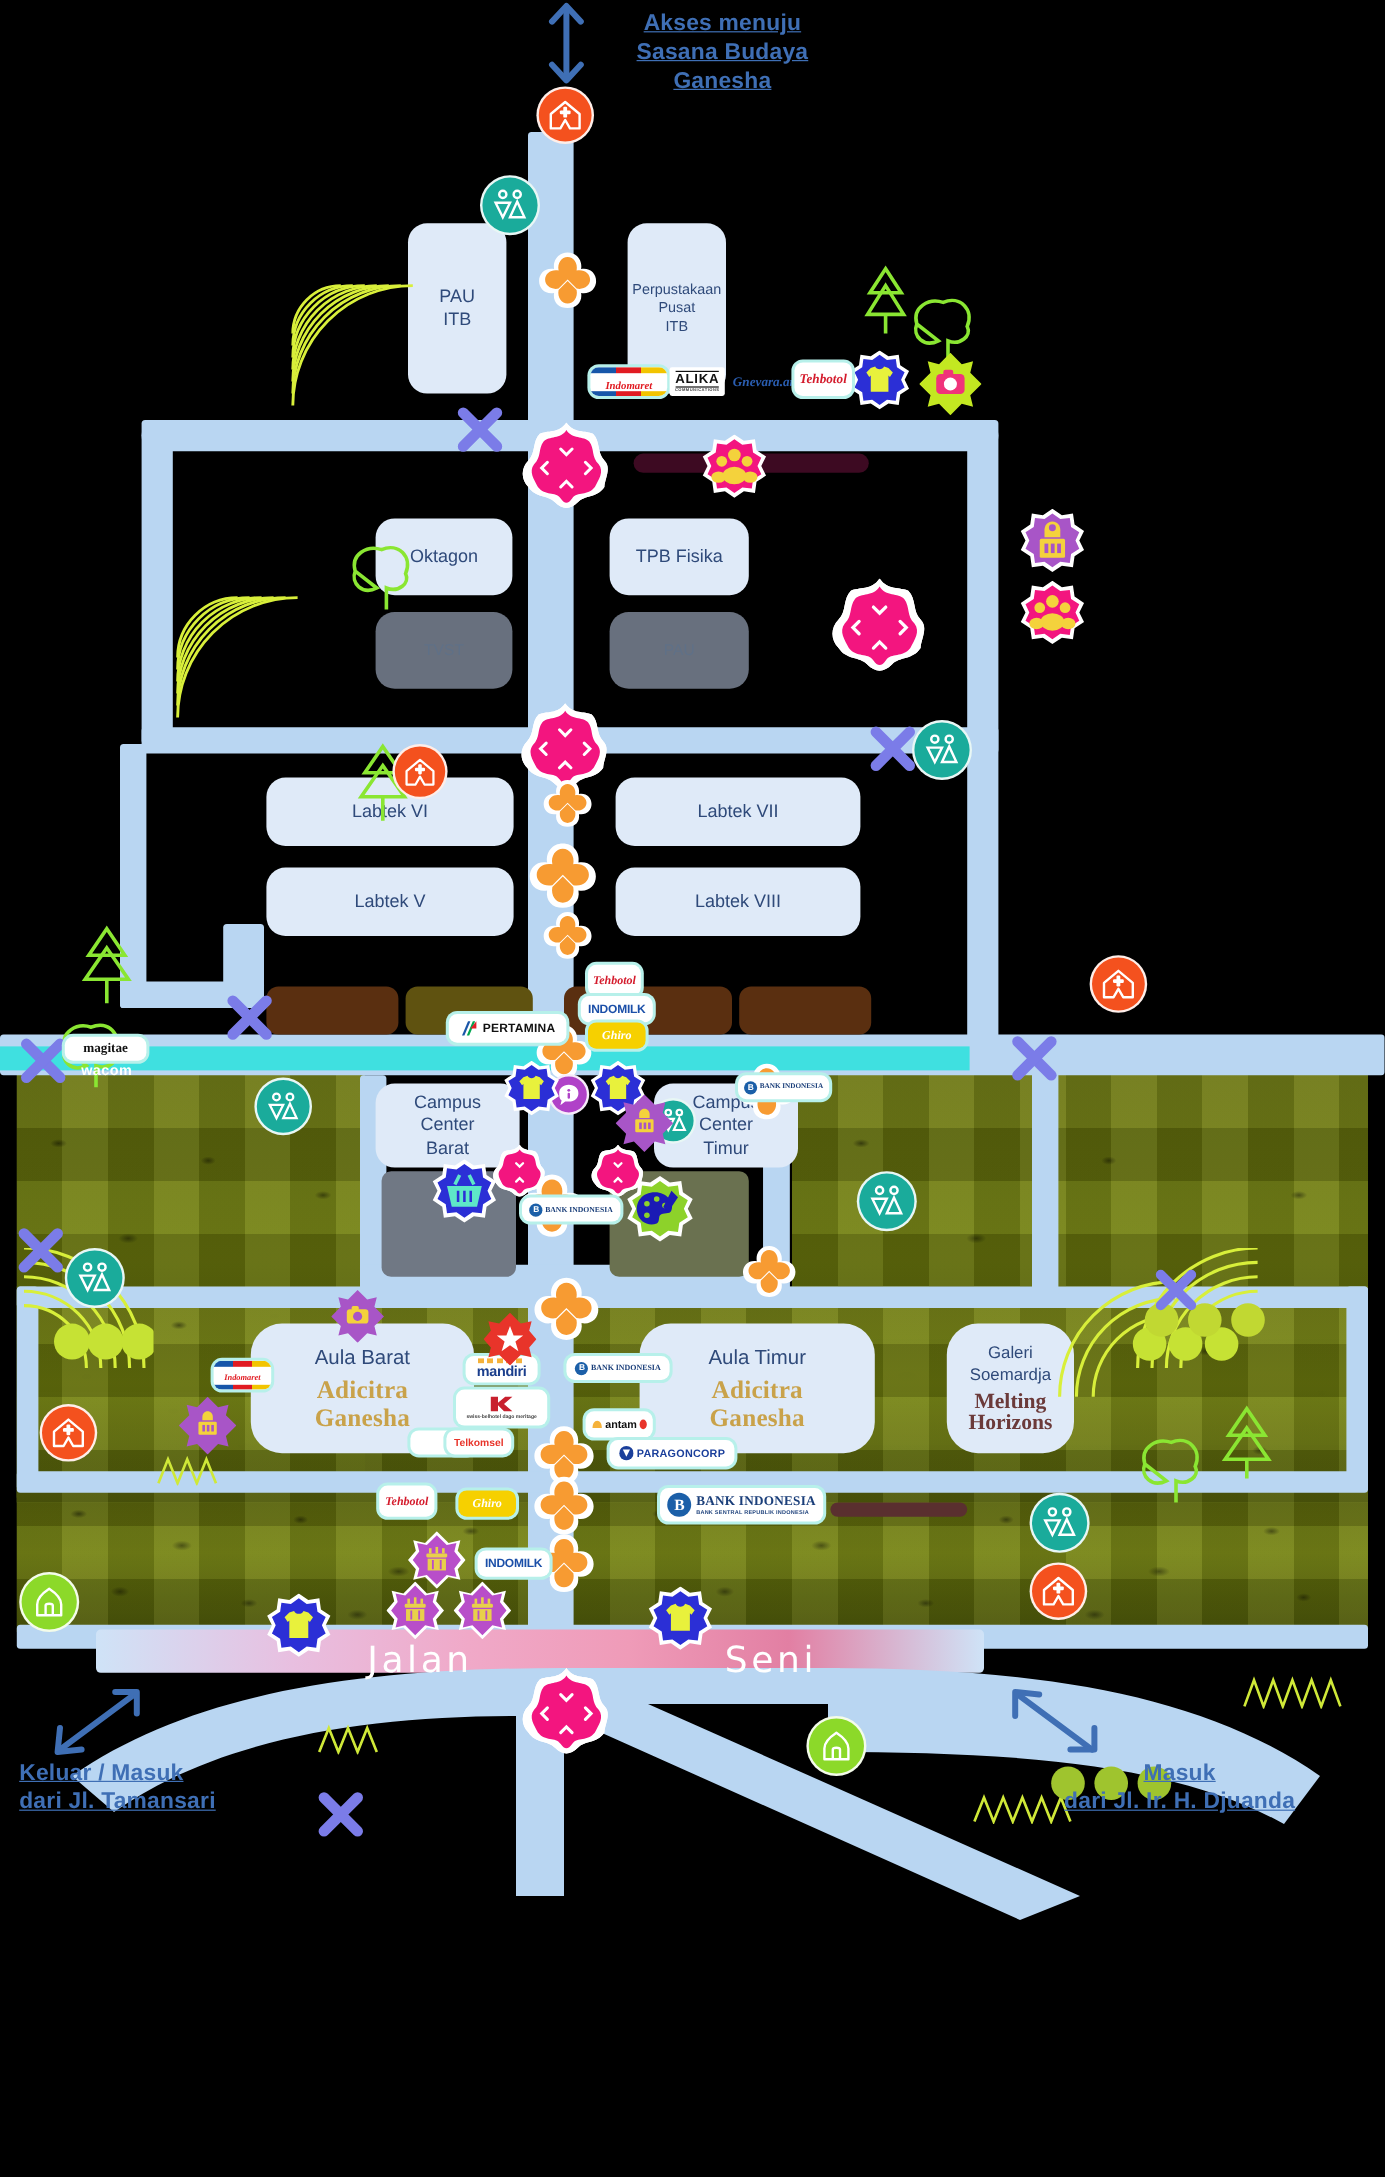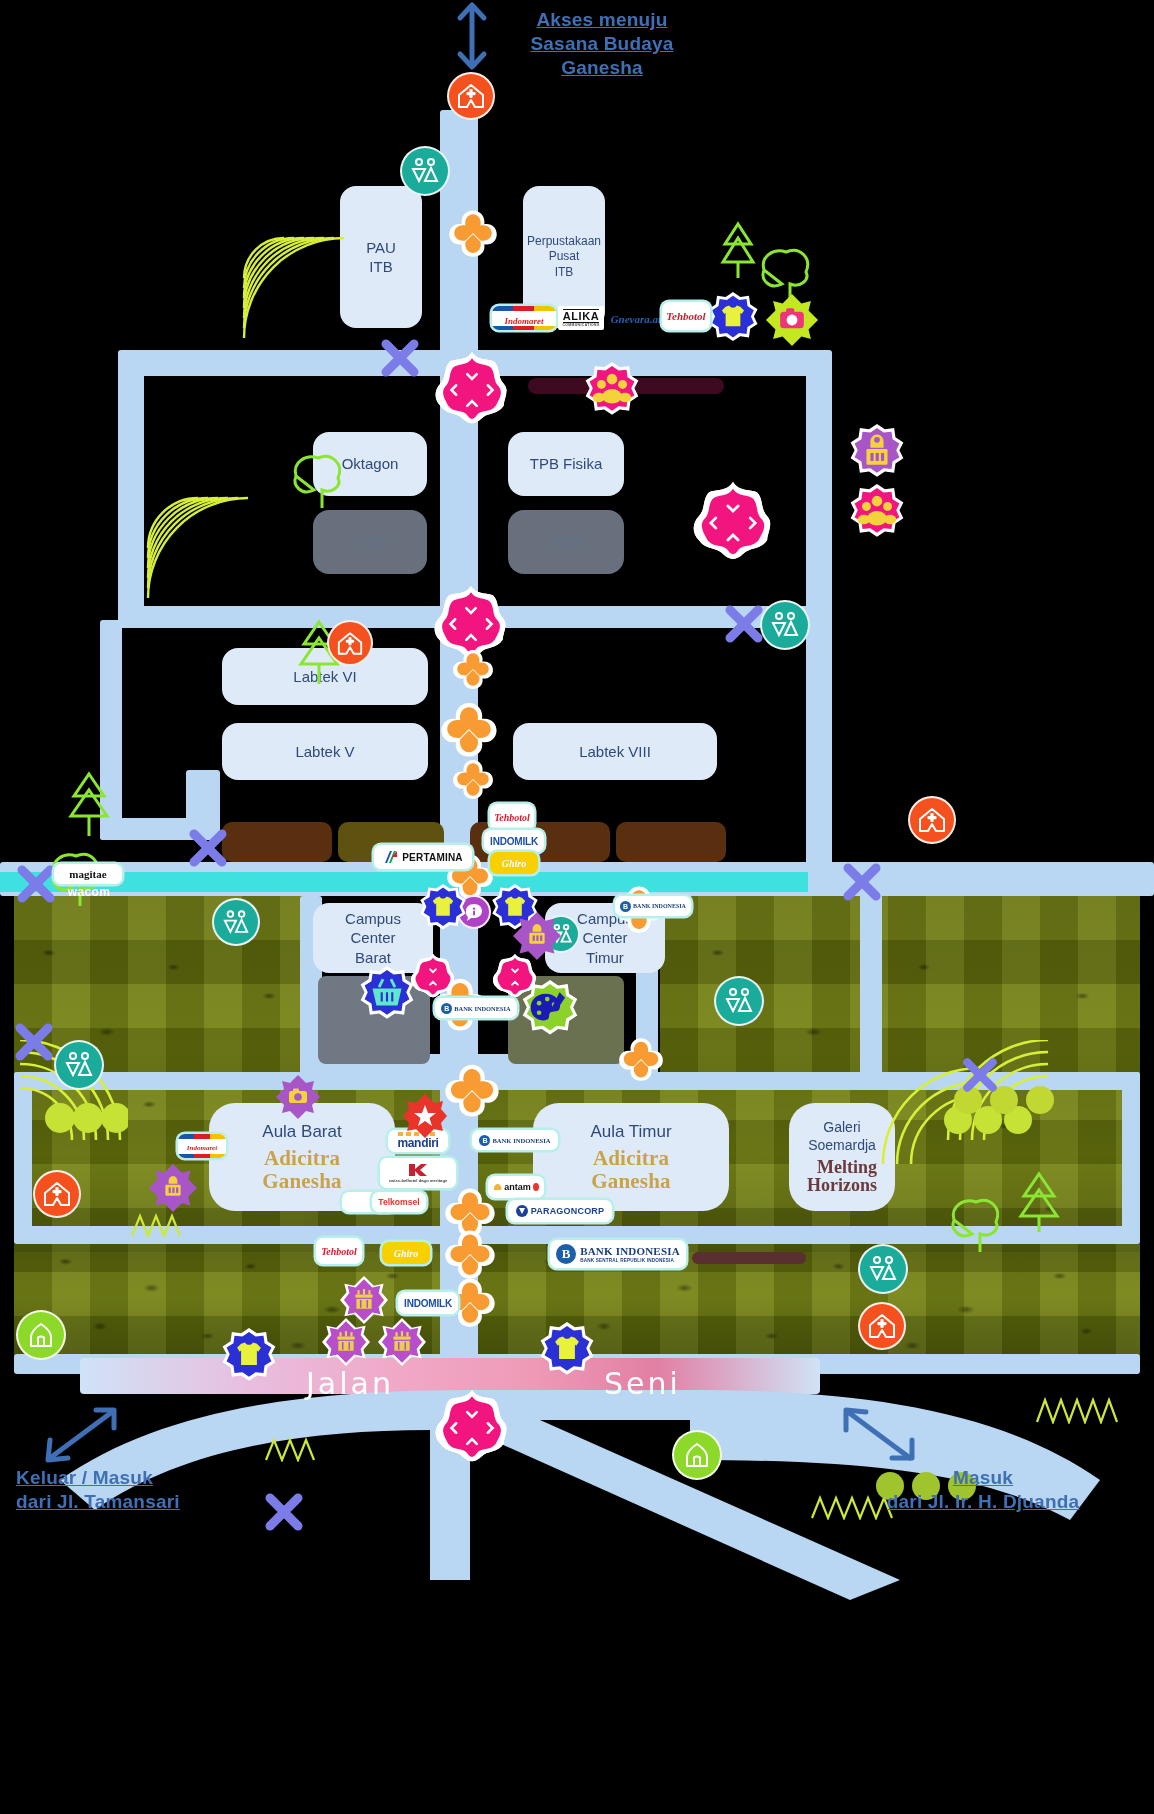--- a/index.html
+++ b/index.html
@@ -78,21 +78,20 @@
     font-weight: 700;
     letter-spacing: .2px;
   }
   .bldg .sub2 {
     font-family: "Liberation Serif", serif;
     color: #6b3a3a;
     font-size: 18px;
     line-height: 1.05;
     margin-top: 3px;
     font-weight: 700;
-    text-align: right;
   }
   .tentrow {
     position:absolute; border-radius:10px;
   }
 
   
   .pin {
     position: absolute;
     border-radius: 50%;
     display: flex; align-items: center; justify-content: center;
@@ -213,20 +212,23 @@
   </div>
   <div class="bldg dim" style="left:313px;top:510px;width:114px;height:64px;">
     <span style="font-size:13px;opacity:.55;">TVST</span>
   </div>
   <div class="bldg dim" style="left:508px;top:510px;width:116px;height:64px;">
     <span style="font-size:13px;opacity:.55;">PAU</span>
   </div>
   <div class="bldg" style="left:222px;top:648px;width:206px;height:57px;">
     <span>Labtek VI</span>
   </div>
+  <div class="bldg" style="left:513px;top:648px;width:204px;height:57px;">
+    <span>Labtek VII</span>
+  </div>
   <div class="bldg" style="left:222px;top:723px;width:206px;height:57px;">
     <span>Labtek V</span>
   </div>
   <div class="bldg" style="left:513px;top:723px;width:204px;height:57px;">
     <span>Labtek VIII</span>
   </div>
 
   <div class="abs" style="left:318px;top:976px;width:112px;height:88px;background:#707884;border-radius:8px;"></div>
   <div class="abs" style="left:508px;top:976px;width:116px;height:88px;background:#6a7150;border-radius:8px;"></div>
 

